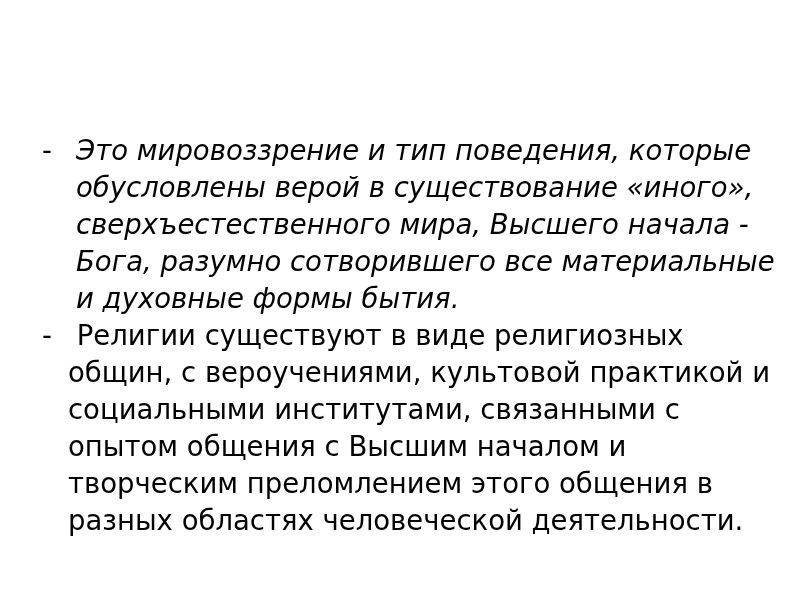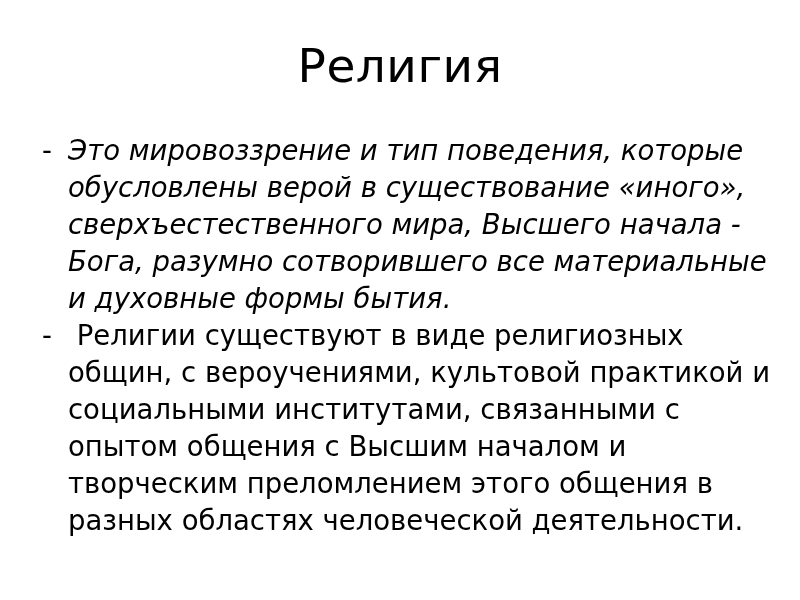--- a/index.html
+++ b/index.html
@@ -72,36 +72,36 @@
   .bullet-text {
     display: block;
     font-size: 27.5px;
     line-height: 37px;
     white-space: pre-wrap;
     word-spacing: 0px;
   }
 
   .bullet-item.italic .bullet-text {
     font-style: italic;
+    margin-left: 8px;
   }
 
   .bullet-item.upright .bullet-text {
     font-style: normal;
   }
 
   .bullet-item.second {
     margin-top: 0px;
   }
 </style>
 </head>
 <body>
 
 <div class="slide">
 
-  <div class="slide-title">Религия</div>
 
   <div class="body-block">
 
     <div class="bullet-item italic first">
       <span class="bullet-marker">-</span>
       <span class="bullet-text">Это мировоззрение и тип поведения, которые обусловлены верой в существование «иного», сверхъестественного мира, Высшего начала - Бога, разумно сотворившего все материальные и духовные формы бытия.</span>
     </div>
 
     <div class="bullet-item upright second">
       <span class="bullet-marker">-</span>

